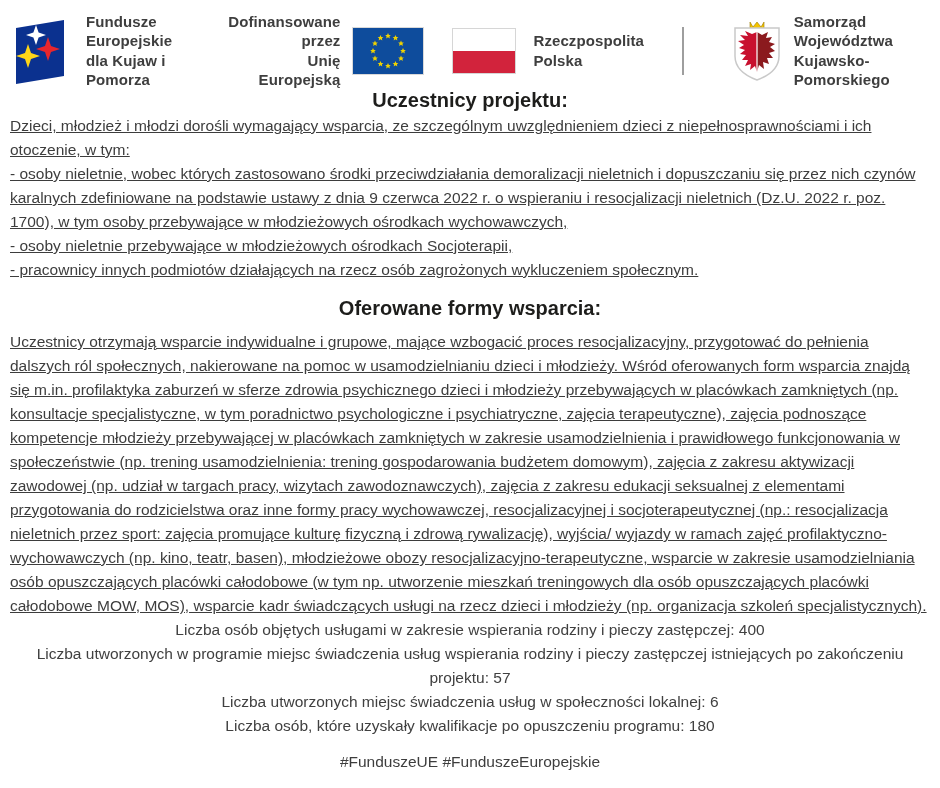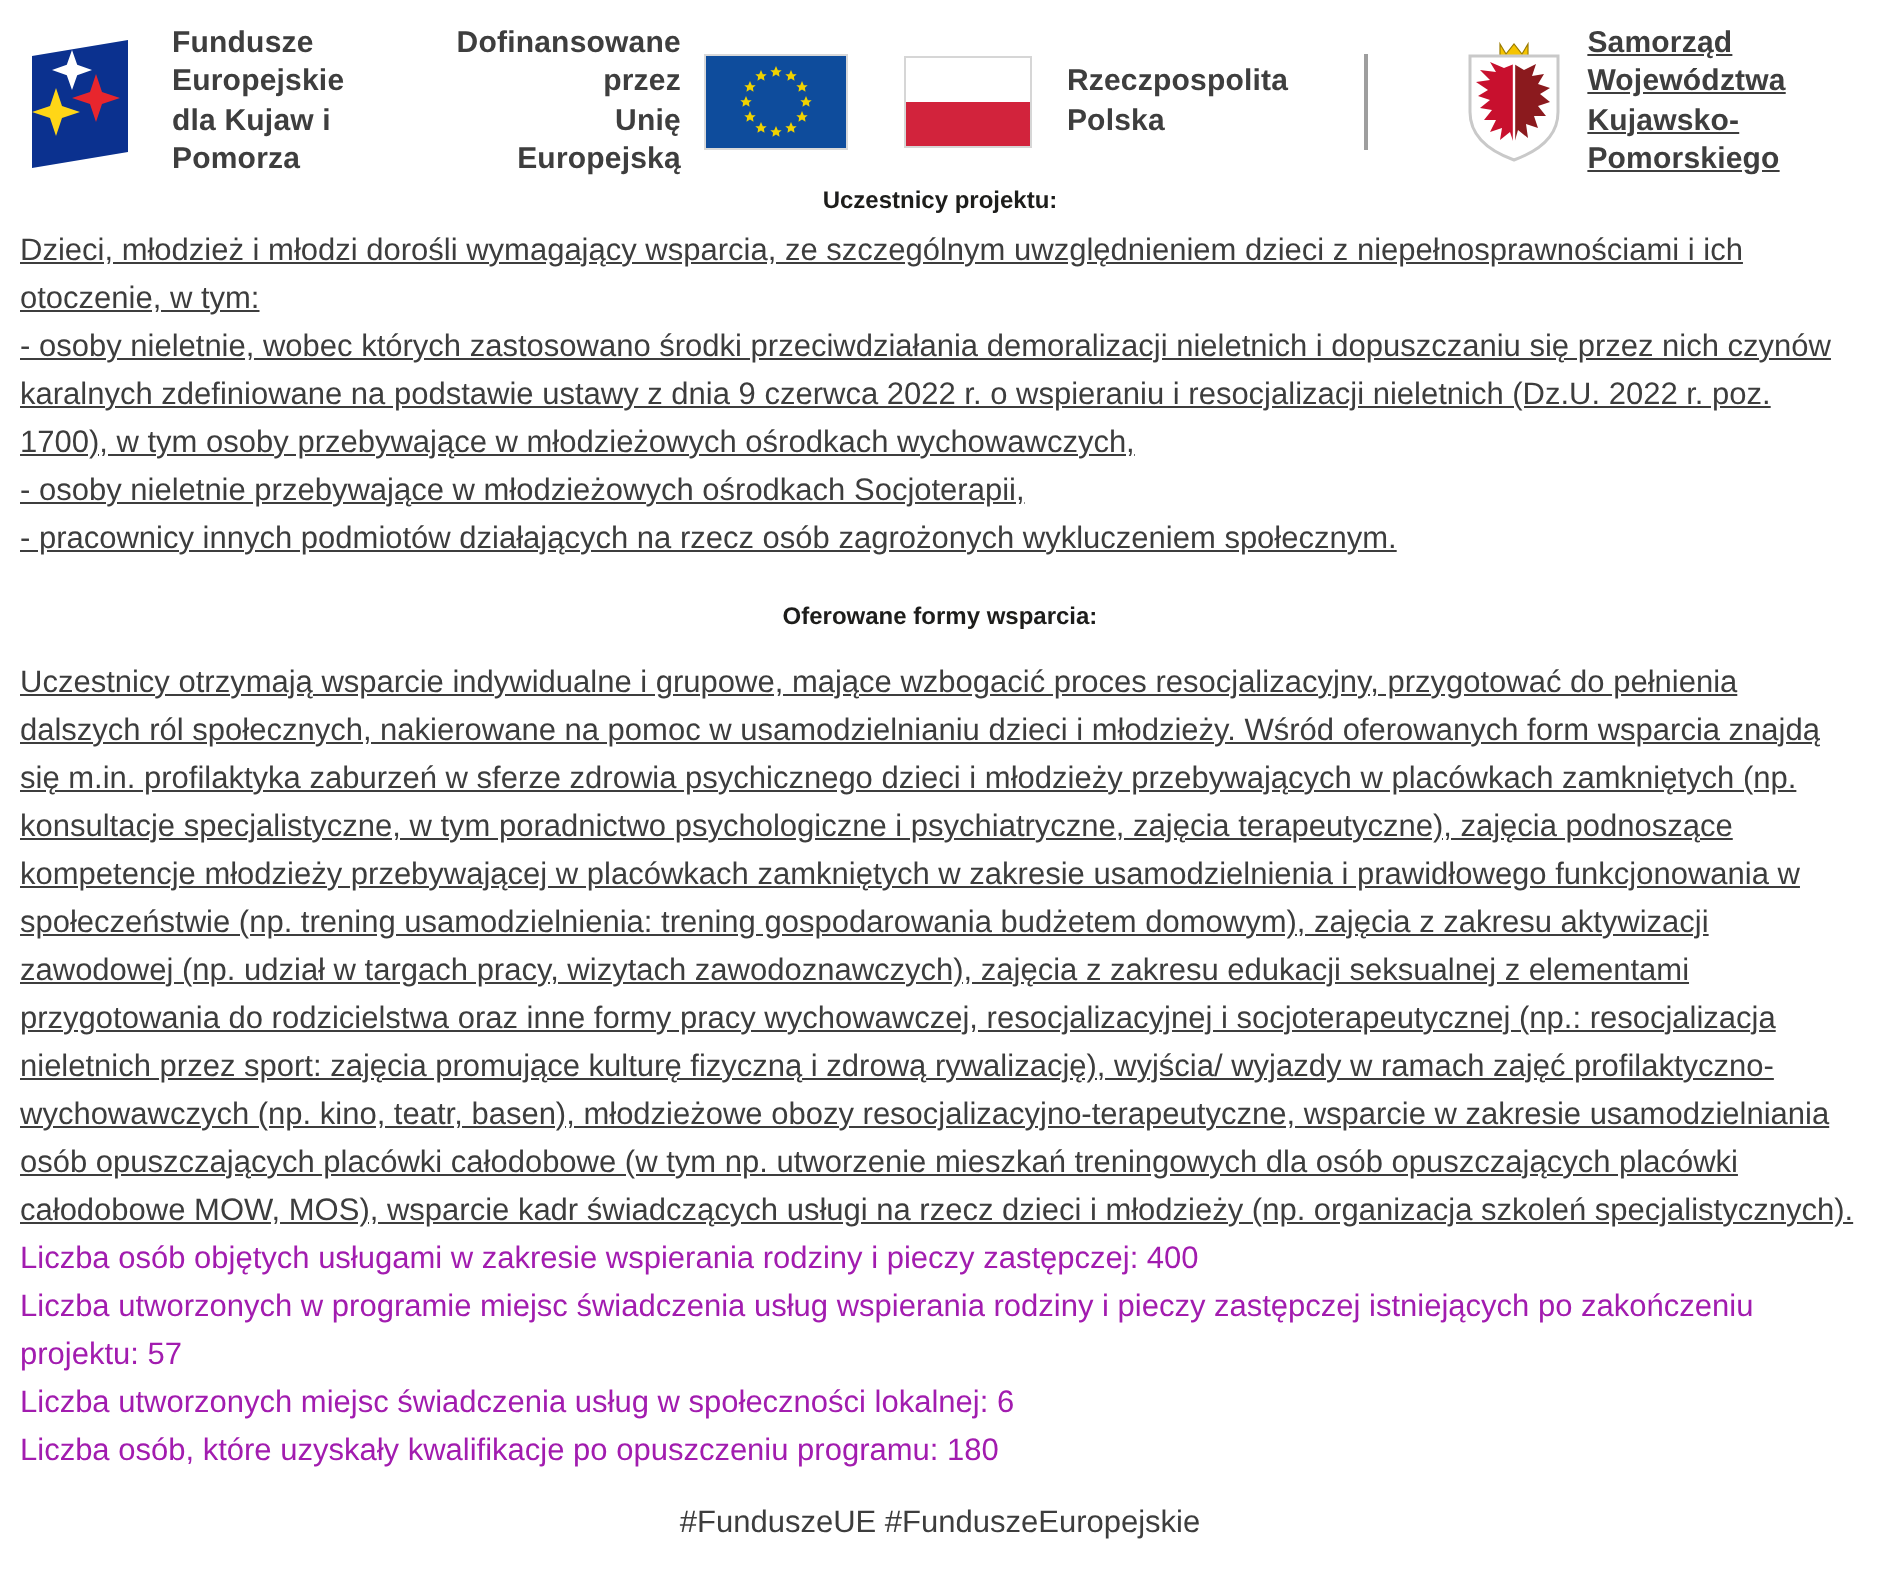--- a/index.html
+++ b/index.html
@@ -29,49 +29,50 @@
   }
   .fe-block .logo-text{margin-left:21px;}
   .pl-block{margin-left:28px;}
   .pl-block .logo-text{margin-left:17px;}
   .eu-block{margin-left:24px;}
   .eu-block .logo-text{text-align:right;margin-right:12px;}
   .vdiv{
     width:2px;height:48px;background:#9e9e9e;
     margin-left:38px;
   }
-  .region-block{margin-left:48px;text-decoration:underline;}
+  .region-block{margin-left:48px;}
   .region-block .logo-text{margin-left:12px;}
   svg{display:block;}
 
   
   .content{padding:0 10px;box-sizing:border-box;}
   .section-heading{
     text-align:center;
     font-weight:700;
     color:#1d1d1b;
-    font-size:12px;
+    font-size:20px;
     line-height:24px;
     margin:0;
     padding:2px 0 2px 0;
   }
   .heading-gap-both{padding-top:14px;padding-bottom:10px;}
   .para{
     font-size:15.5px;
     line-height:24px;
     color:#3d3d3d;
     white-space:pre-line;
     margin:0;
     text-decoration:underline;
   }
   .effects-list{margin:0;}
   .effects-item{
     font-size:15.5px;
     line-height:24px;
-    color:#a21caf;
+    color:#404040;
+    text-align:center;
   }
   .hashtags{
     text-align:center;
     font-size:15.5px;
     line-height:24px;
     color:#3d3d3d;
     padding:12px 0 10px 0;
   }
 </style>
 </head>

